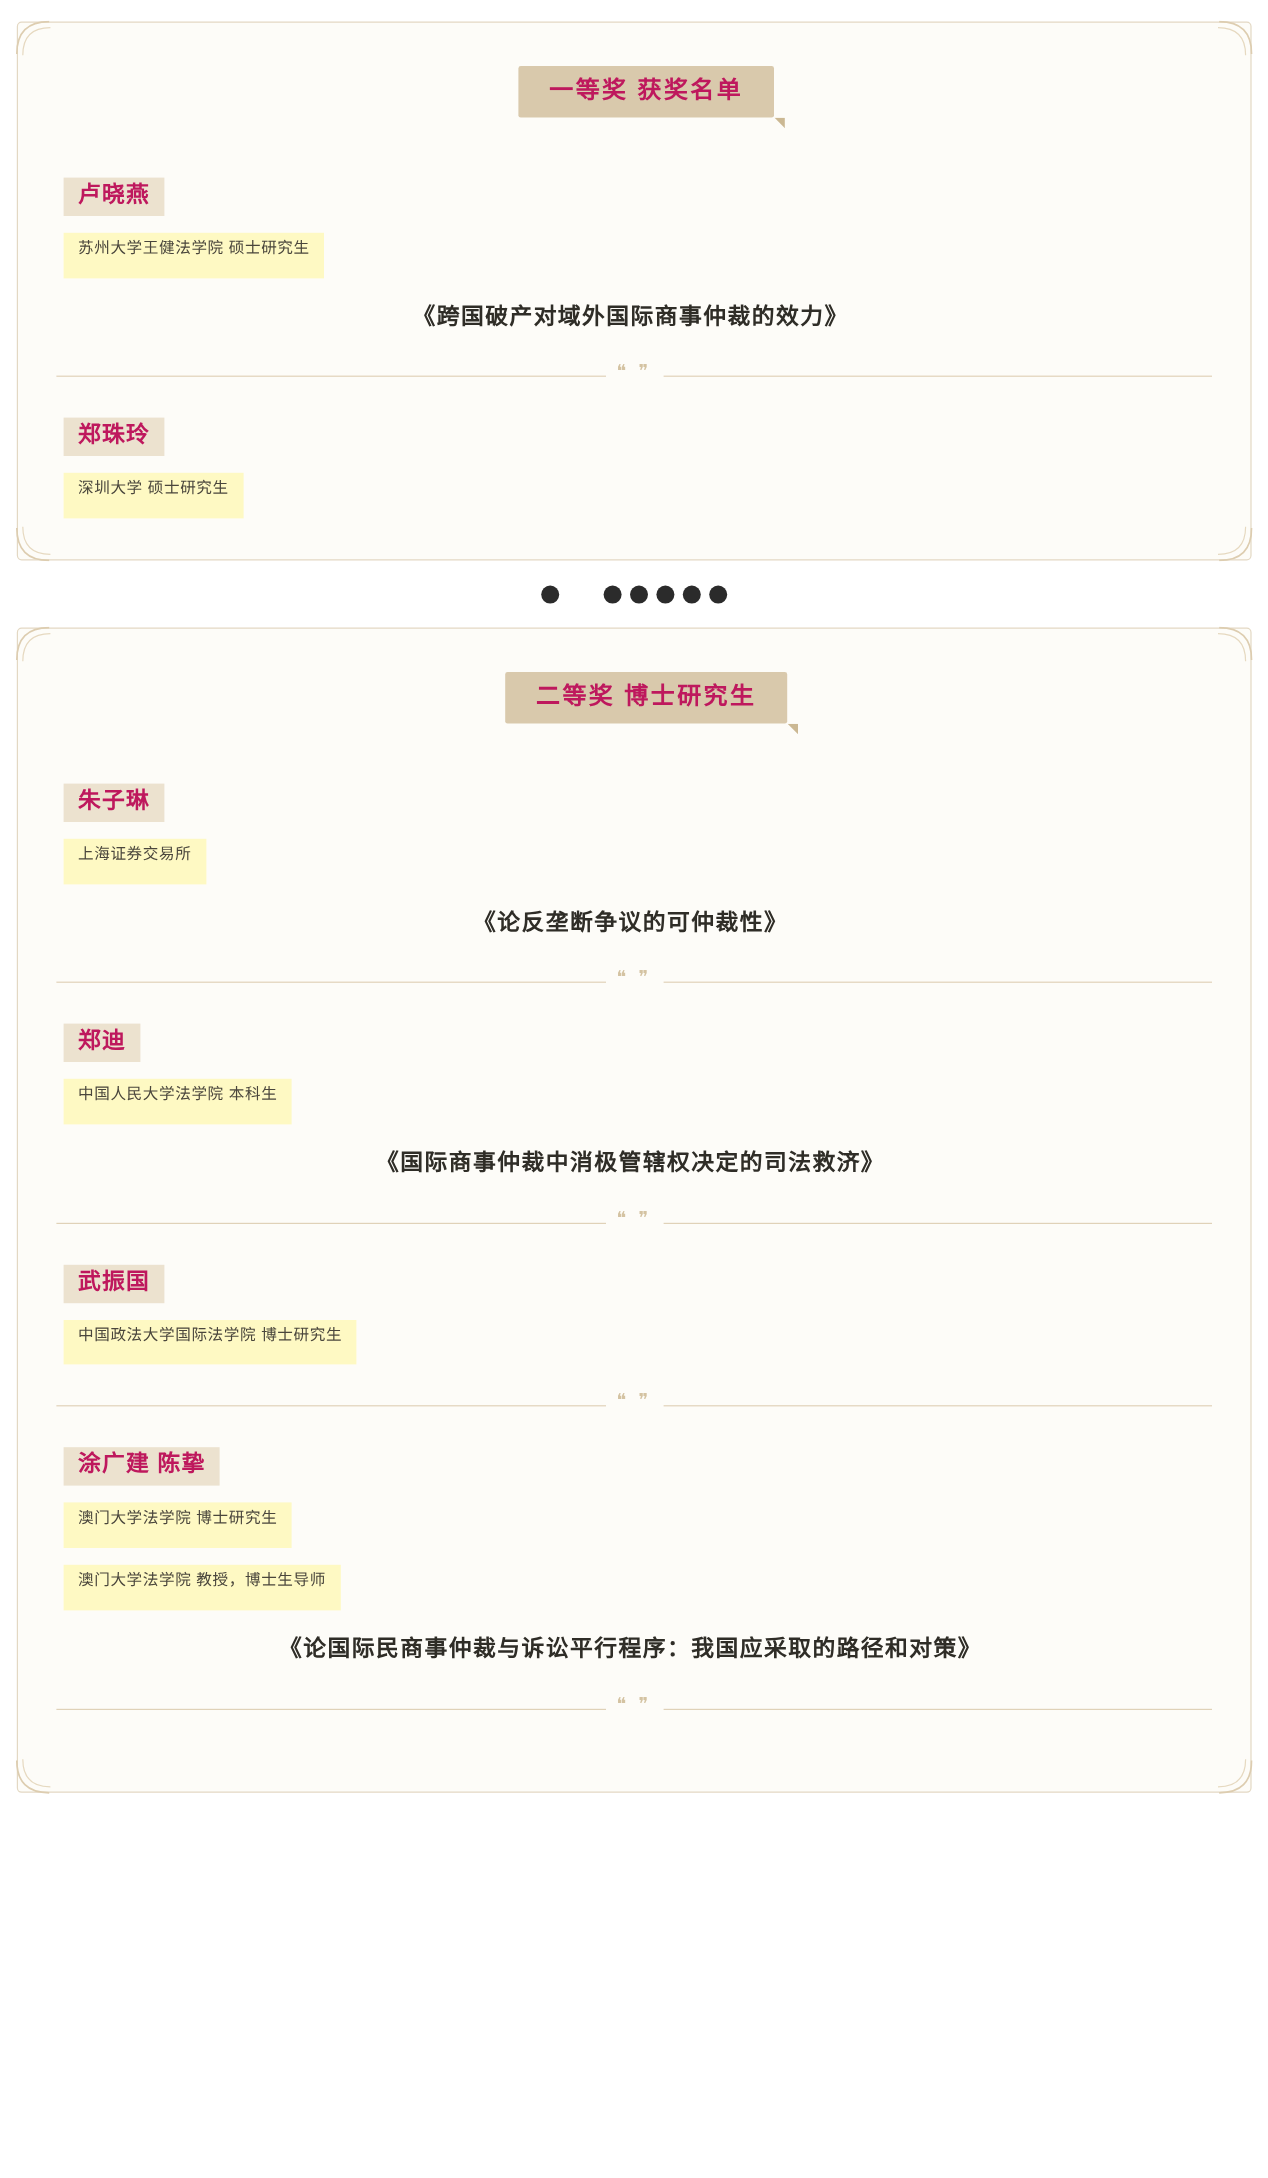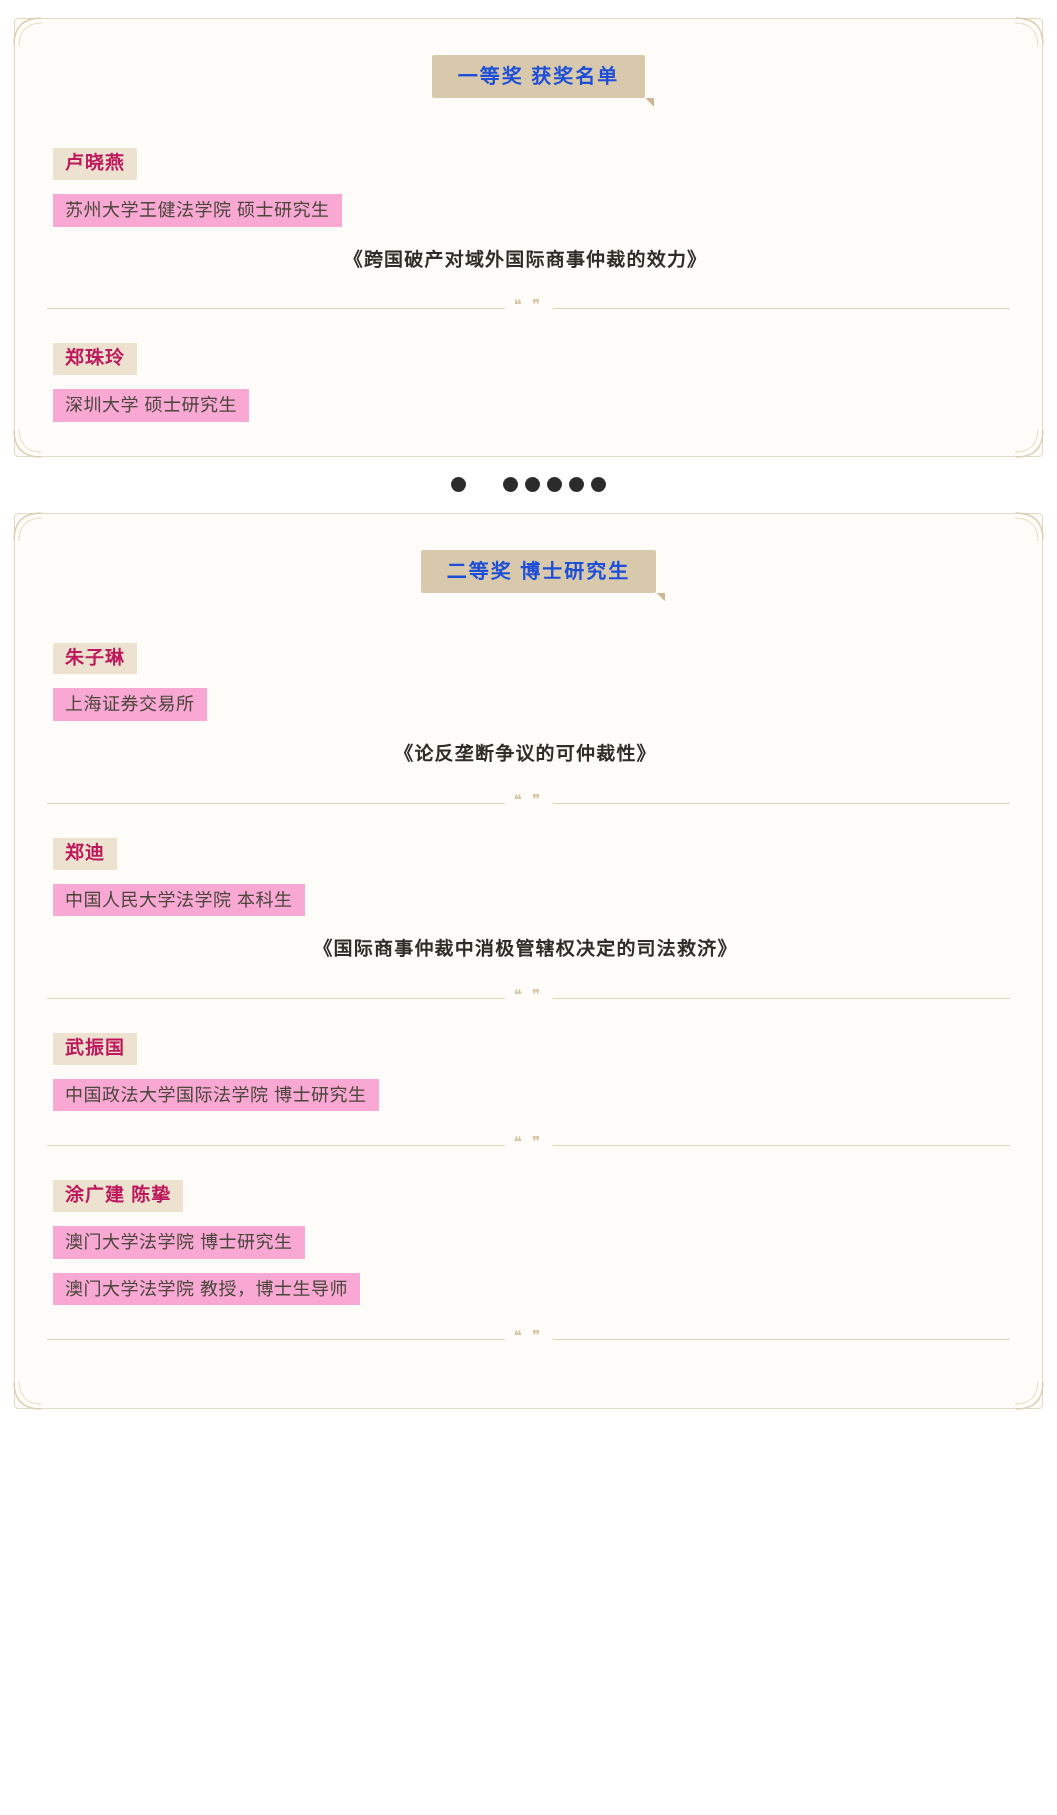--- a/index.html
+++ b/index.html
@@ -49,21 +49,21 @@
   
   .banner-wrap {
     display: flex;
     justify-content: center;
     margin-bottom: 50px;
     margin-top: 10px;
   }
   .banner {
     position: relative;
     background: #d9c9ac;
-    color: #1d4ed8;
+    color: #be185d;
     font-size: 20px;
     font-weight: bold;
     letter-spacing: 2px;
     padding: 10px 26px 11px 26px;
     border-radius: 2px;
     line-height: 1.1;
     margin-left: 20px;
   }
   .banner::after {
     content: "";
@@ -84,24 +84,24 @@
     color: #be185d;
     font-size: 19px;
     font-weight: bold;
     padding: 5px 12px 6px 12px;
     margin-left: 14px;
     line-height: 1.1;
     letter-spacing: 1px;
   }
   .affil {
     display: inline-block;
-    background: #f9a8d4;
+    background: #fef9c3;
     color: #4a463c;
-    font-size: 18px;
-    padding: 6px 12px 6px 12px;
+    font-size: 13px;
+    padding: 6px 12px 17px 12px;
     margin-left: 14px;
     margin-top: 14px;
     line-height: 1.15;
     letter-spacing: 0.5px;
   }
   .affil-row { display: block; }
   .title {
     text-align: center;
     font-size: 19px;
     font-weight: bold;
@@ -291,20 +291,21 @@
     </div>
 
     <div class="entry">
       <div class="entry-name">涂广建 陈挚</div>
       <div class="affil-row">
         <span class="affil">澳门大学法学院  博士研究生</span>
       </div>
       <div class="affil-row">
         <span class="affil">澳门大学法学院  教授，博士生导师</span>
       </div>
+      <div class="title">《论国际民商事仲裁与诉讼平行程序：我国应采取的路径和对策》</div>
     </div>
 
     <div class="sep">
       <span class="sep-orn">❝ ❞</span>
     </div>
   </div>
 
   <div class="spacer"></div>
 </div>
 

